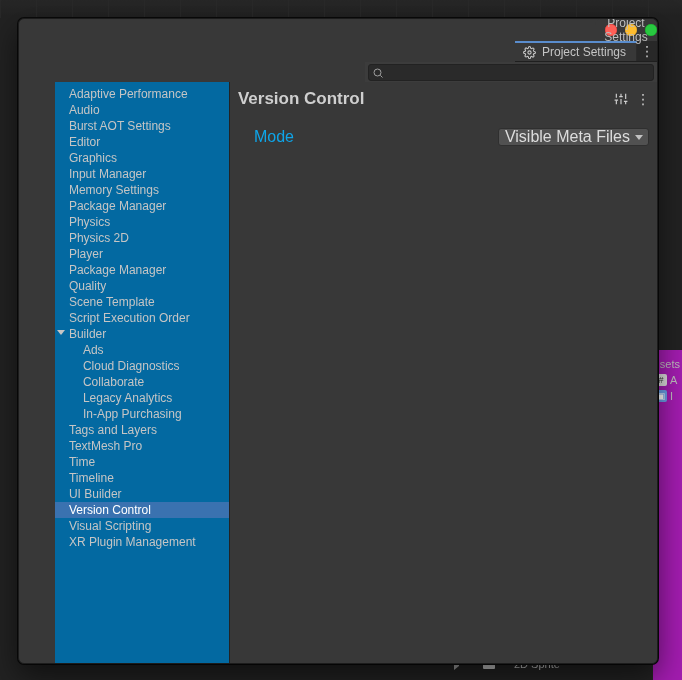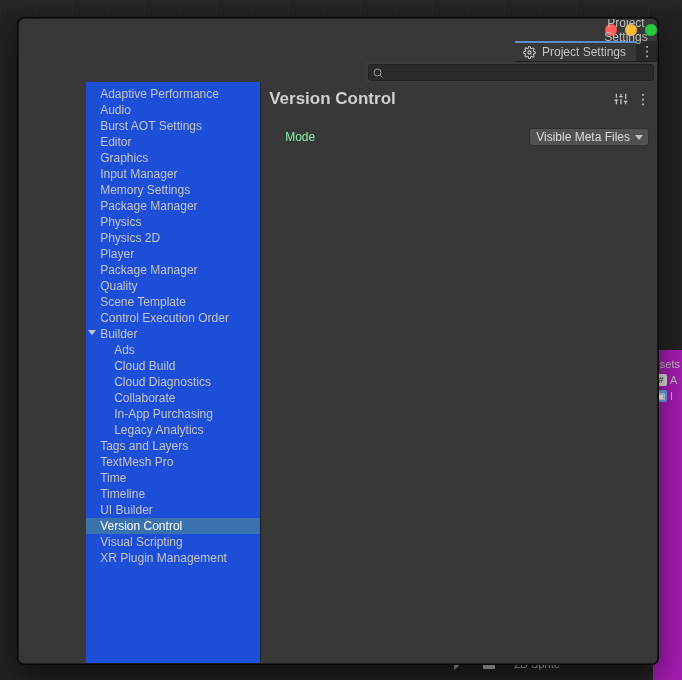--- a/index.html
+++ b/index.html
@@ -145,21 +145,21 @@
   }
 
   .content {
     flex:1;
     display:flex;
     min-height:0;
   }
 
   .sidebar {
     width: 175px;
-    background: #1d4ed8;
+    background: #0369a1;
     border-right: 1px solid #232323;
     overflow: auto;
     padding: 4px 0 8px 0;
   }
   .sidebar ul { list-style:none; }
   .sidebar li {
     position:relative;
     padding: 0 8px 0 32px;
     height: 16px; line-height:16px;
     color:#c5c5c5;
@@ -204,35 +204,35 @@
   }
 
   .settings-body {
     padding: 14px 8px 8px 24px;
   }
   .field-row {
     display:flex; align-items:center;
   }
   .field-label {
     width: 244px;
-    color:#86efac;
-    font-size:12px;
+    color:#0ea5e9;
+    font-size:16px;
   }
   .dropdown {
     position:relative;
     flex:1;
     max-width: 180px;
     height: 18px;
     background: #515151;
     border: 1px solid #2f2f2f;
     border-radius: 3px;
     display:flex; align-items:center;
     padding: 0 18px 0 6px;
     color:#dcdcdc;
-    font-size:12px;
+    font-size:16px;
     cursor:pointer;
   }
   .dropdown .caret {
     position:absolute; right:5px; top:6px;
     width:0;height:0;
     border-left:4px solid transparent; border-right:4px solid transparent;
     border-top:5px solid #c2c2c2;
   }
 
 </style>
@@ -314,28 +314,27 @@
           <li class="top"><span>Graphics</span></li>
           <li class="top"><span>Input Manager</span></li>
           <li class="top"><span>Memory Settings</span></li>
           <li class="top"><span>Package Manager</span></li>
           <li class="top"><span>Physics</span></li>
           <li class="top"><span>Physics 2D</span></li>
           <li class="top"><span>Player</span></li>
           <li class="top"><span>Package Manager</span></li>
           <li class="top"><span>Quality</span></li>
           <li class="top"><span>Scene Template</span></li>
-          <li class="top"><span>Control Execution Order</span></li>
+          <li class="top"><span>Script Execution Order</span></li>
           <li class="parent"><span class="fold"></span><span>Builder</span></li>
           <li class="child"><span>Ads</span></li>
-          <li class="child"><span>Cloud Build</span></li>
           <li class="child"><span>Cloud Diagnostics</span></li>
           <li class="child"><span>Collaborate</span></li>
+          <li class="child"><span>Legacy Analytics</span></li>
           <li class="child"><span>In-App Purchasing</span></li>
-          <li class="child"><span>Legacy Analytics</span></li>
           <li class="top"><span>Tags and Layers</span></li>
           <li class="top"><span>TextMesh Pro</span></li>
           <li class="top"><span>Time</span></li>
           <li class="top"><span>Timeline</span></li>
           <li class="top"><span>UI Builder</span></li>
           <li class="top selected"><span>Version Control</span></li>
           <li class="top"><span>Visual Scripting</span></li>
           <li class="top"><span>XR Plugin Management</span></li>
         </ul>
     </nav>

